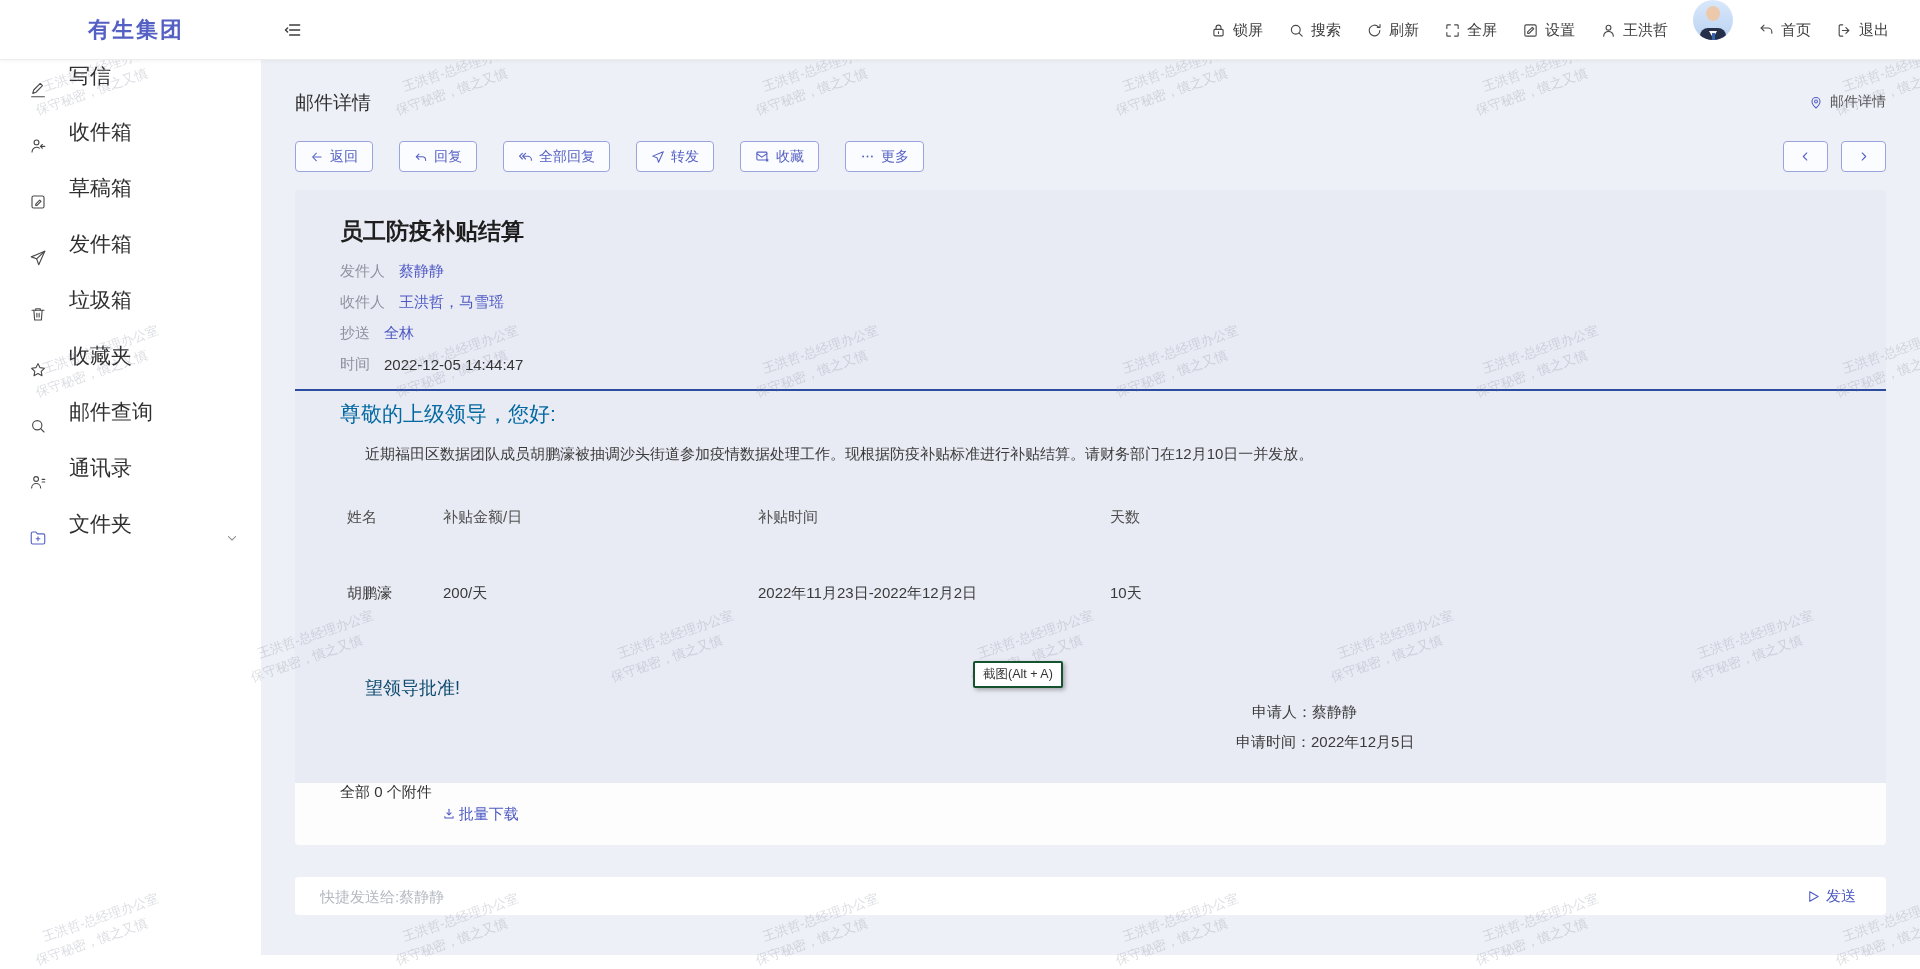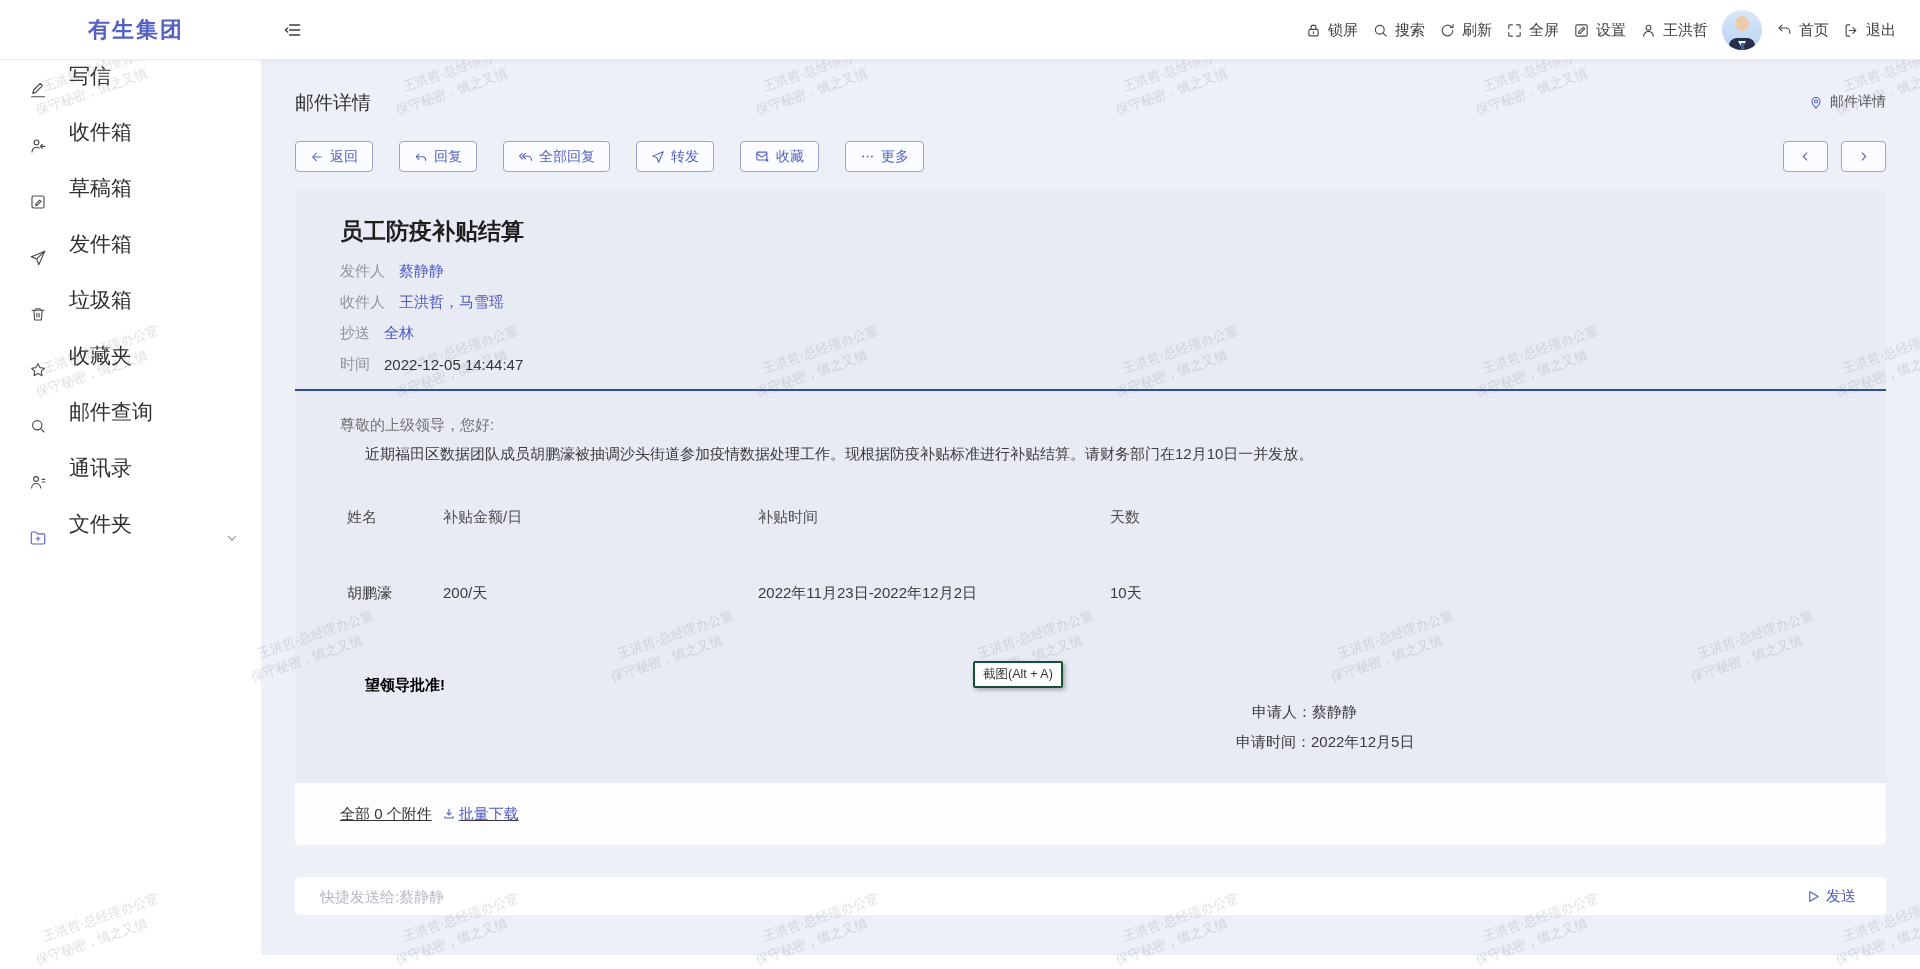--- a/index.html
+++ b/index.html
@@ -15,22 +15,22 @@
     position:absolute; left:0; top:0; width:1920px; height:60px;
     background:#fff; border-bottom:1px solid #ececec;
     box-shadow:0 1px 4px rgba(0,0,0,.05); z-index:20;
   }
   .logo {
     position:absolute; left:88px; top:0; height:60px; display:flex; align-items:center;
     font-size:22px; letter-spacing:2px; color:#5560c4; font-weight:600;
   }
   .collapse { position:absolute; left:283px; top:20px; color:#3d3d3d; cursor:pointer; }
   .topbar {
-    position:absolute; right:24px; top:0; height:60px;
-    display:flex; align-items:center; gap:14px;
+    position:absolute; right:31px; top:0; height:60px;
+    display:flex; gap:25px;
     font-size:15px; color:#3d3d3d;
   }
   .top-item { display:flex; align-items:center; gap:6px; cursor:pointer; white-space:nowrap; }
   .top-item .icon { color:#4a4a4a; }
   .avatar {
     width:40px; height:40px; border-radius:50%; position:relative; overflow:hidden;
     background:linear-gradient(180deg,#d9e8fb 0%,#b9d2f1 100%); cursor:pointer; flex:none;
   }
   .avatar::before { content:""; position:absolute; top:6px; left:13px; width:14px; height:15px; background:#ecc9ab; border-radius:50%; }
   .avatar::after  { content:""; position:absolute; bottom:-3px; left:7px; width:26px; height:15px; background:#26304a; border-radius:8px 8px 0 0; }
@@ -71,34 +71,34 @@
     position:absolute; left:295px; top:190px; width:1591px; height:655px;
     background:#e9ebf4; border-radius:4px; z-index:1;
   }
   .subject { position:absolute; left:45px; top:26px; font-size:23px; font-weight:700; color:#1e1e1e; }
   .meta { position:absolute; left:45px; top:66px; }
   .meta-row { height:31px; display:flex; align-items:center; font-size:15px; }
   .meta-row .lbl { color:#8d93a0; margin-right:14px; }
   .meta-row .lnk { color:#4d59c3; cursor:pointer; }
   .meta-row .val { color:#333; }
   .divider { position:absolute; left:0; top:199px; width:100%; height:2px; background:#2c4d9f; }
-  .greeting { position:absolute; left:45px; top:226px; font-size:15px; color:#737373; }
+  .greeting { position:absolute; left:45px; top:210px; font-size:21px; color:#0369a1; }
   .para { position:absolute; left:70px; top:255px; font-size:15px; color:#3c3c3c; white-space:nowrap; }
   .trow { position:absolute; left:0; width:100%; font-size:15px; }
   .trow span { position:absolute; white-space:nowrap; }
   .trow .c1 { left:52px; } .trow .c2 { left:148px; } .trow .c3 { left:463px; } .trow .c4 { left:815px; }
   .thead { top:318px; color:#4e4e4e; }
   .tbody { top:394px; color:#3a3a3a; }
-  .closing { position:absolute; left:70px; top:486px; font-size:15px; color:#000000;font-weight:bold; }
+  .closing { position:absolute; left:70px; top:486px; font-size:18px; color:#0c4a6e; }
   .applicant { position:absolute; left:957px; top:513px; font-size:15px; color:#3a3a3a; }
   .apply-date { position:absolute; left:941px; top:543px; font-size:15px; color:#3a3a3a; }
   .attach-bar {
     position:absolute; left:0; bottom:0; width:100%; height:62px;
     background:#fdfdfe; border-radius:0 0 4px 4px;
-    display:flex; align-items:center; padding-left:45px; font-size:15px; color:#333;text-decoration:underline;
+    display:flex; padding-left:45px; font-size:15px; color:#333;
   }
   .attach-link { display:inline-flex; align-items:center; gap:3px; color:#4d59c3; margin-left:10px; cursor:pointer; }
 
   
   .quick-bar {
     position:absolute; left:295px; top:877px; width:1591px; height:38px;
     background:#fff; border-radius:4px; display:flex; align-items:center;
     padding:0 30px 0 25px; z-index:1;
   }
   .quick-input { flex:1; border:none; outline:none; background:transparent; font-size:15px; color:#333;

